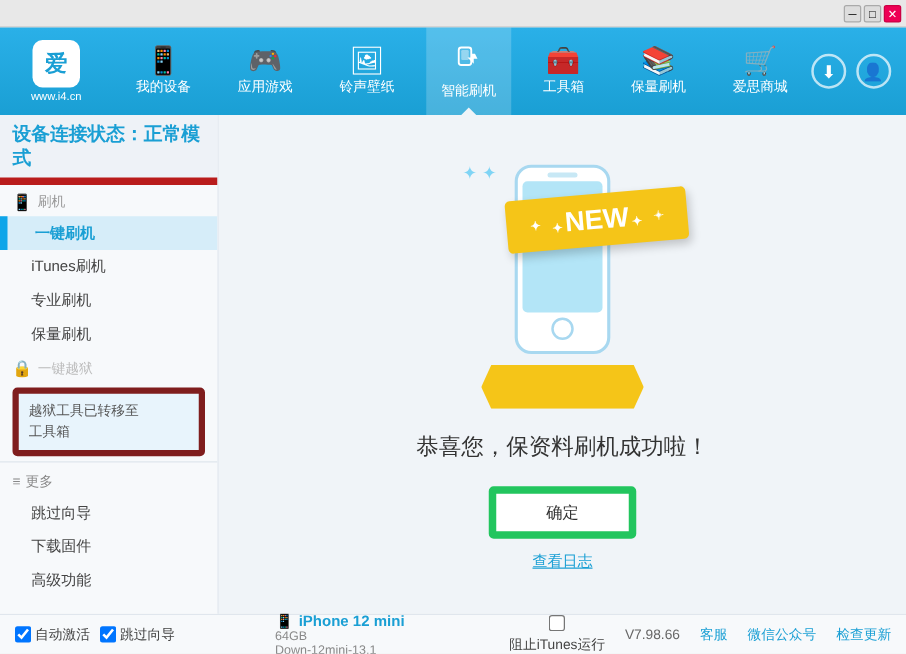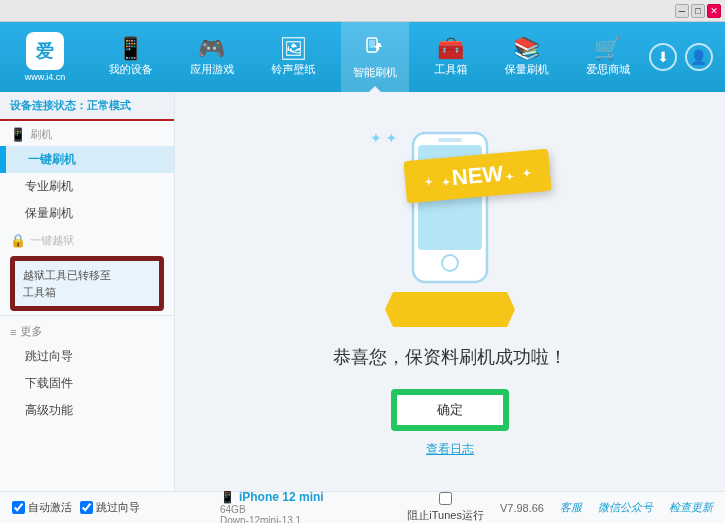--- a/index.html
+++ b/index.html
@@ -98,23 +98,23 @@
     
     .sidebar {
       width: 175px;
       background: #f7f9fb;
       border-right: 1px solid #e0e6ed;
       overflow-y: auto;
       flex-shrink: 0;
     }
     .status-bar {
       padding: 6px 10px;
-      font-size: 11px;
+      font-size: 15px;
       color: #666;
-      border-bottom: 2px solid #b91c1c;
+      border-bottom: 6px solid #b91c1c;
       background: #eef2f7;
     }
     .status-bar span { color: #1a9fd4; font-weight: bold; }
     .sidebar-section-header {
       display: flex; align-items: center;
       padding: 6px 10px 4px;
       color: #999; font-size: 11px;
     }
     .sidebar-section-header .icon { margin-right: 4px; font-size: 13px; color: #aaa; }
     .sidebar-item {
@@ -243,21 +243,21 @@
     .device-name {
       font-size: 12px; font-weight: bold; color: #1a9fd4;
       display: flex; align-items: center; gap: 4px;
     }
     .device-detail { font-size: 10px; color: #888; }
     .bottom-right {
       display: flex; align-items: center; gap: 16px;
       font-size: 11px; color: #666;
       margin-left: auto;
     }
-    .bottom-right a { color: #1a9fd4; text-decoration: none; cursor: pointer; font-style: italic; }
+    .bottom-right a { color: #1a9fd4; text-decoration: none; cursor: pointer; }
     .stop-itunes {
       display: flex; align-items: center; gap: 3px;
       font-size: 11px; color: #444; flex-direction: column;
     }
 
     .sidebar-more-header {
       display: flex; align-items: center;
       padding: 4px 10px;
       color: #888; font-size: 11px;
     }
@@ -327,20 +327,23 @@
       <span>设备连接状态：</span><span>正常模式</span>
     </div>
 
     <div class="sidebar-section-header">
       <span class="icon">📱</span>
       <span>刷机</span>
     </div>
 
     <div class="sidebar-item active">
       <span>一键刷机</span>
+    </div>
+    <div class="sidebar-item">
+      <span>iTunes刷机</span>
     </div>
     <div class="sidebar-item">
       <span>专业刷机</span>
     </div>
     <div class="sidebar-item">
       <span>保量刷机</span>
     </div>
 
     <div class="sidebar-section-header">
       <span class="icon" style="color:#ccc;">🔒</span>

